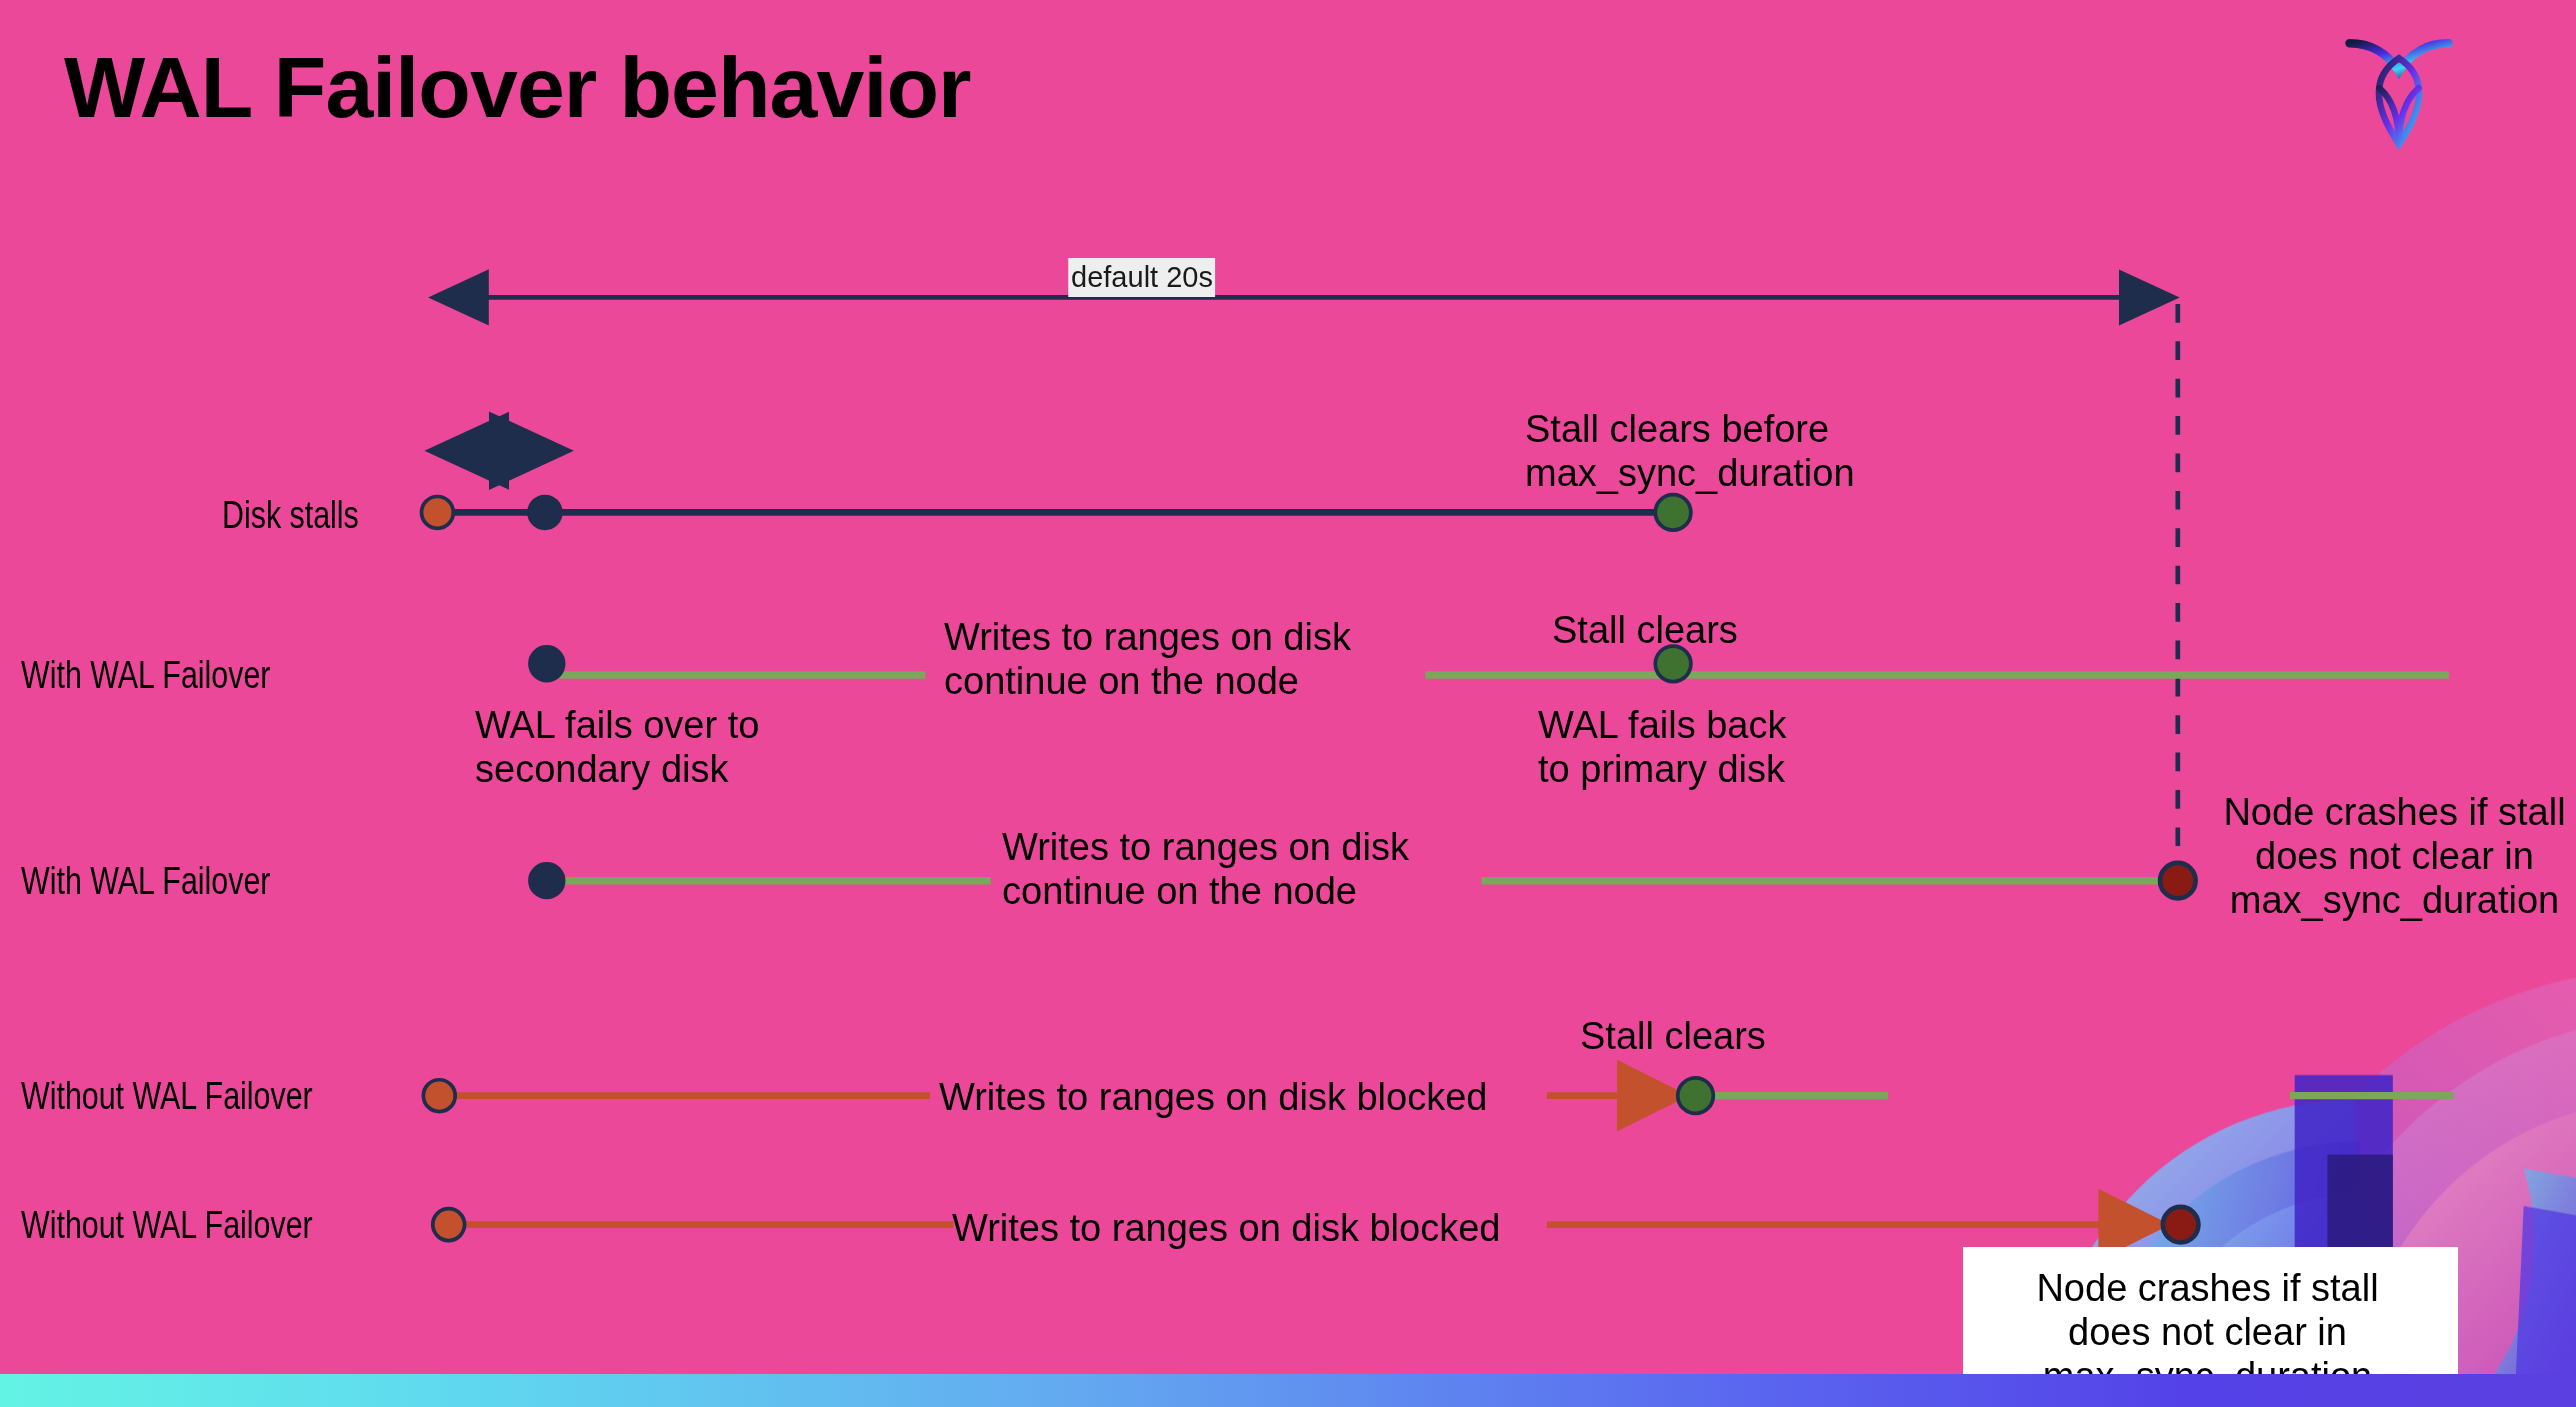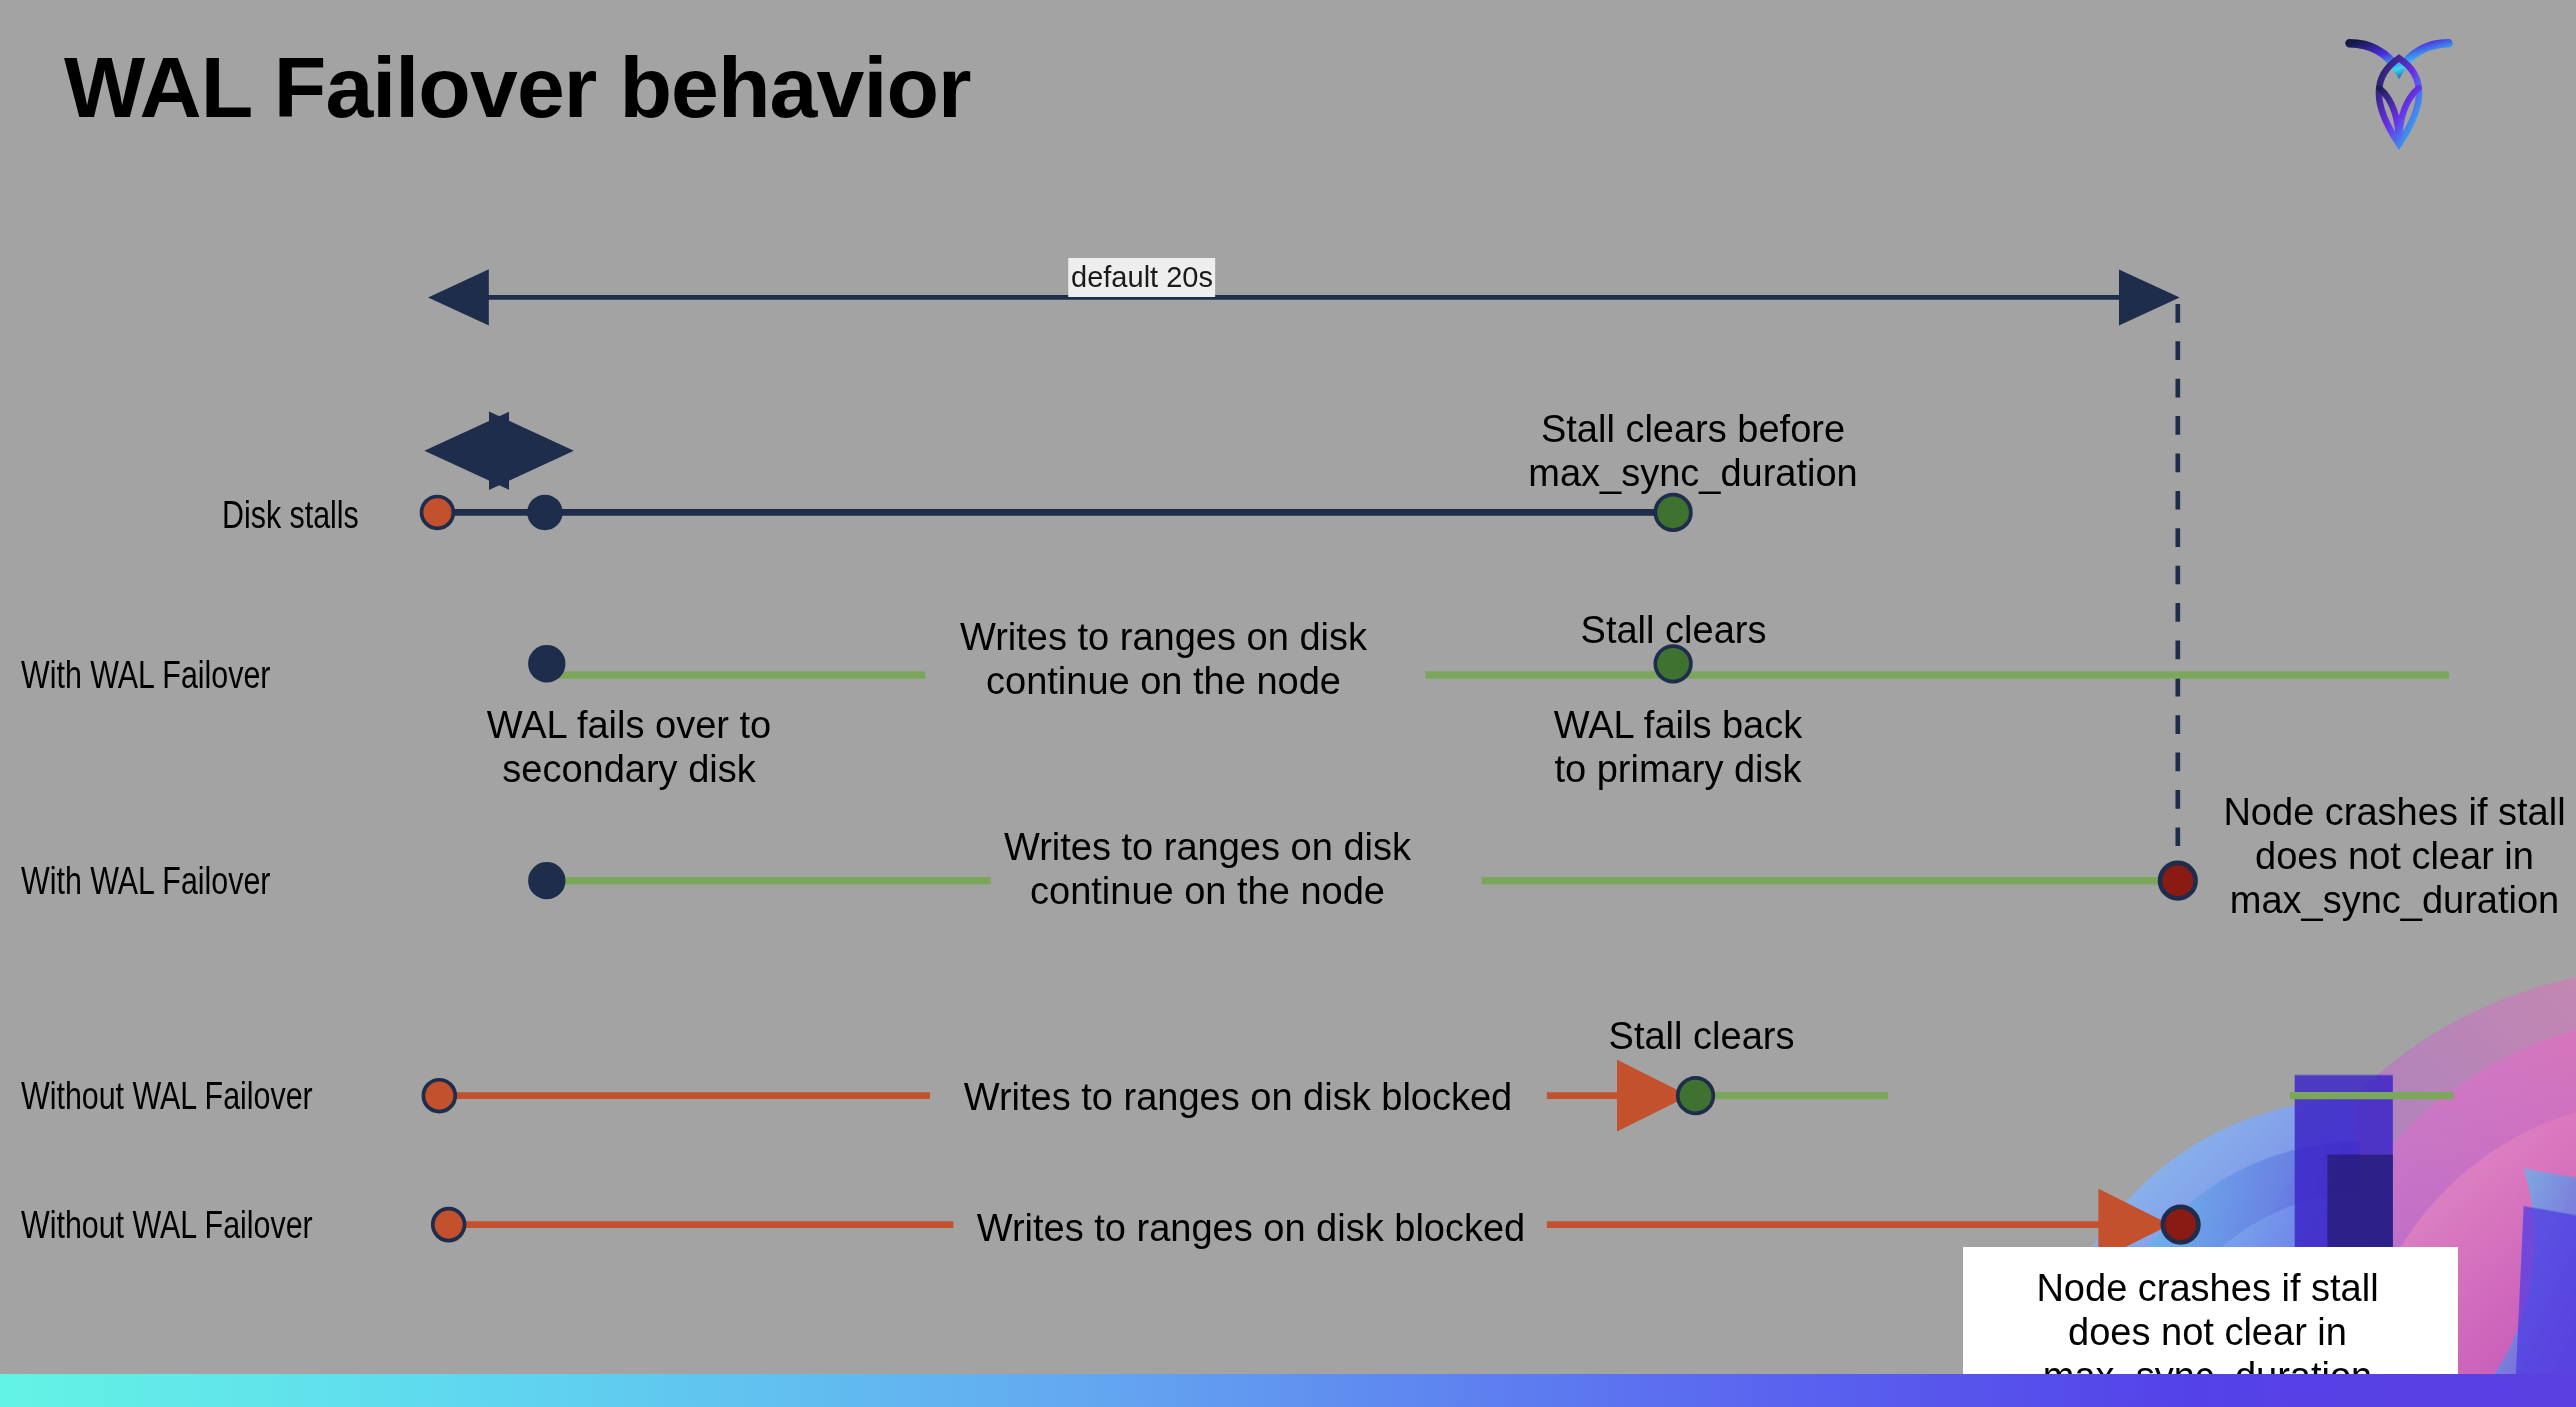--- a/index.html
+++ b/index.html
@@ -1,34 +1,34 @@
 <!DOCTYPE html>
 <html style="font-size:15px"><head>
 <meta charset="utf-8">
 <style>
   html,body{margin:0;padding:0;background:#ffffff;}
   body{width:2576px;height:1408px;overflow:hidden;
        font-family:"Liberation Sans","DejaVu Sans",sans-serif;}
-  #slide{position:relative;width:2576px;height:1408px;background:#a3a3a3;overflow:hidden;}
+  #slide{position:relative;width:2576px;height:1408px;background:#ec4899;overflow:hidden;}
 
   #title{position:absolute;left:64px;top:42px;font-size:86px;font-weight:bold;
          color:#000;letter-spacing:-0.9px;line-height:1.05;white-space:nowrap;}
 
   #logo{position:absolute;right:120px;top:30px;width:114px;height:120px;}
 
   .svgwrap{position:absolute;left:0;top:0;width:2576px;height:1408px;}
 
   .mono{position:absolute;font-family:Liberation Sans, sans-serif;
         font-size:29px;color:#1a1a1a;white-space:nowrap;line-height:1.30;}
   .mono span{background:#eeeeee;display:inline-block;padding:0.9px 2.8px;}
 
   .rowlabel{position:absolute;font-size:38px;color:#000;white-space:nowrap;
             transform:scaleX(0.80);transform-origin:left center;}
 
-  .note{position:absolute;font-size:38px;color:#000;line-height:1.16;text-align:center;}
+  .note{position:absolute;font-size:38px;color:#000;line-height:1.16;text-align:left;}
   .note.left{text-align:center;}
 
   .callout{position:absolute;background:#ffffff;}
 
   #bottombar{position:absolute;left:0;bottom:0;width:2576px;height:34px;
     background:linear-gradient(90deg,#63f3e4 0%,#5fd8ef 18%,#63a8f0 42%,#5a66ef 68%,#5442e8 85%,#5b3fe0 100%);}
 </style>
 </head>
 <body>
 

